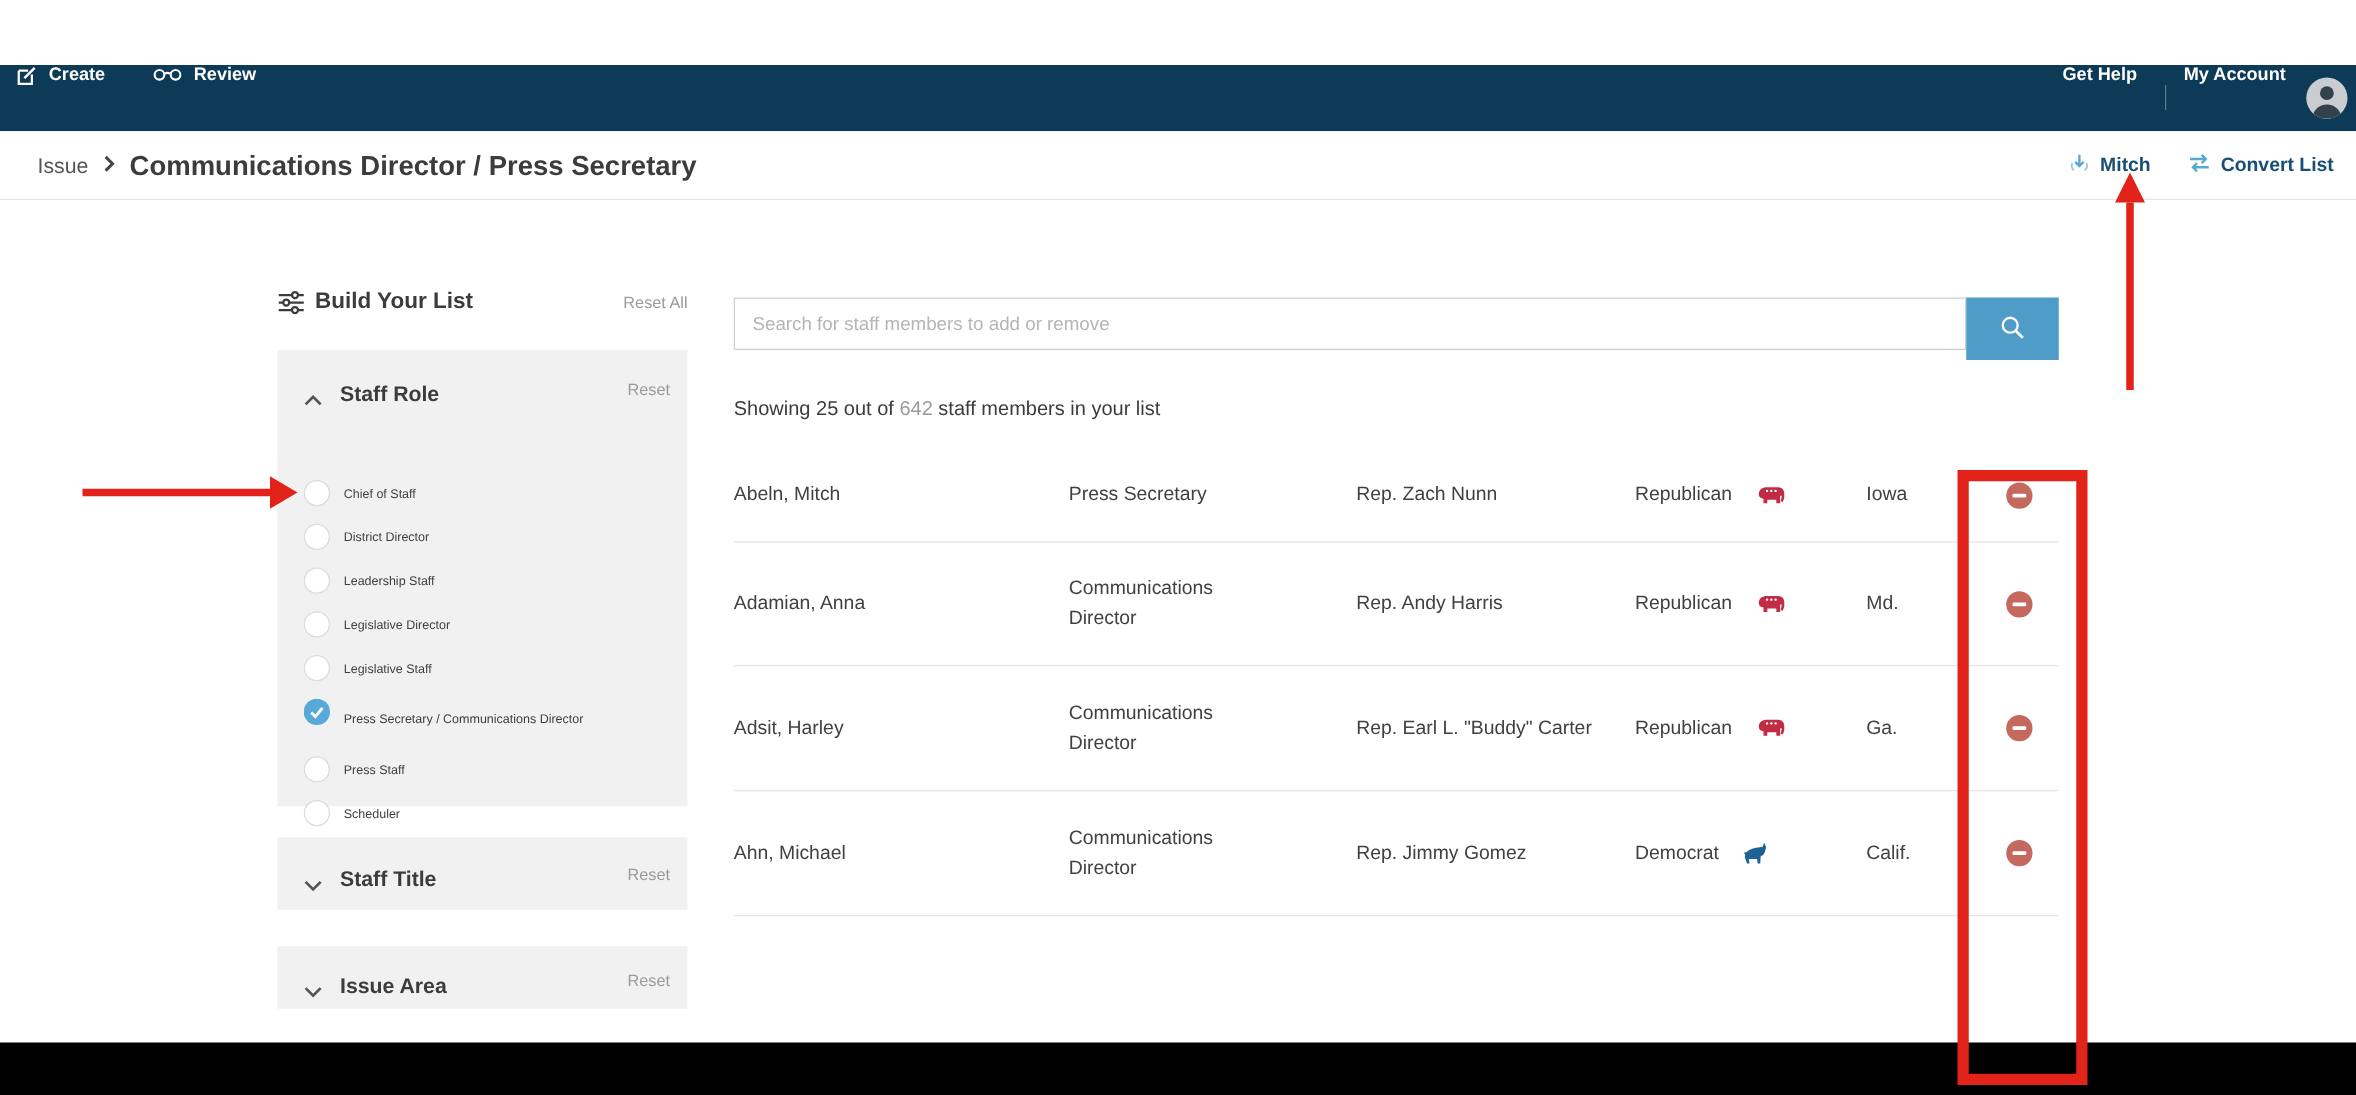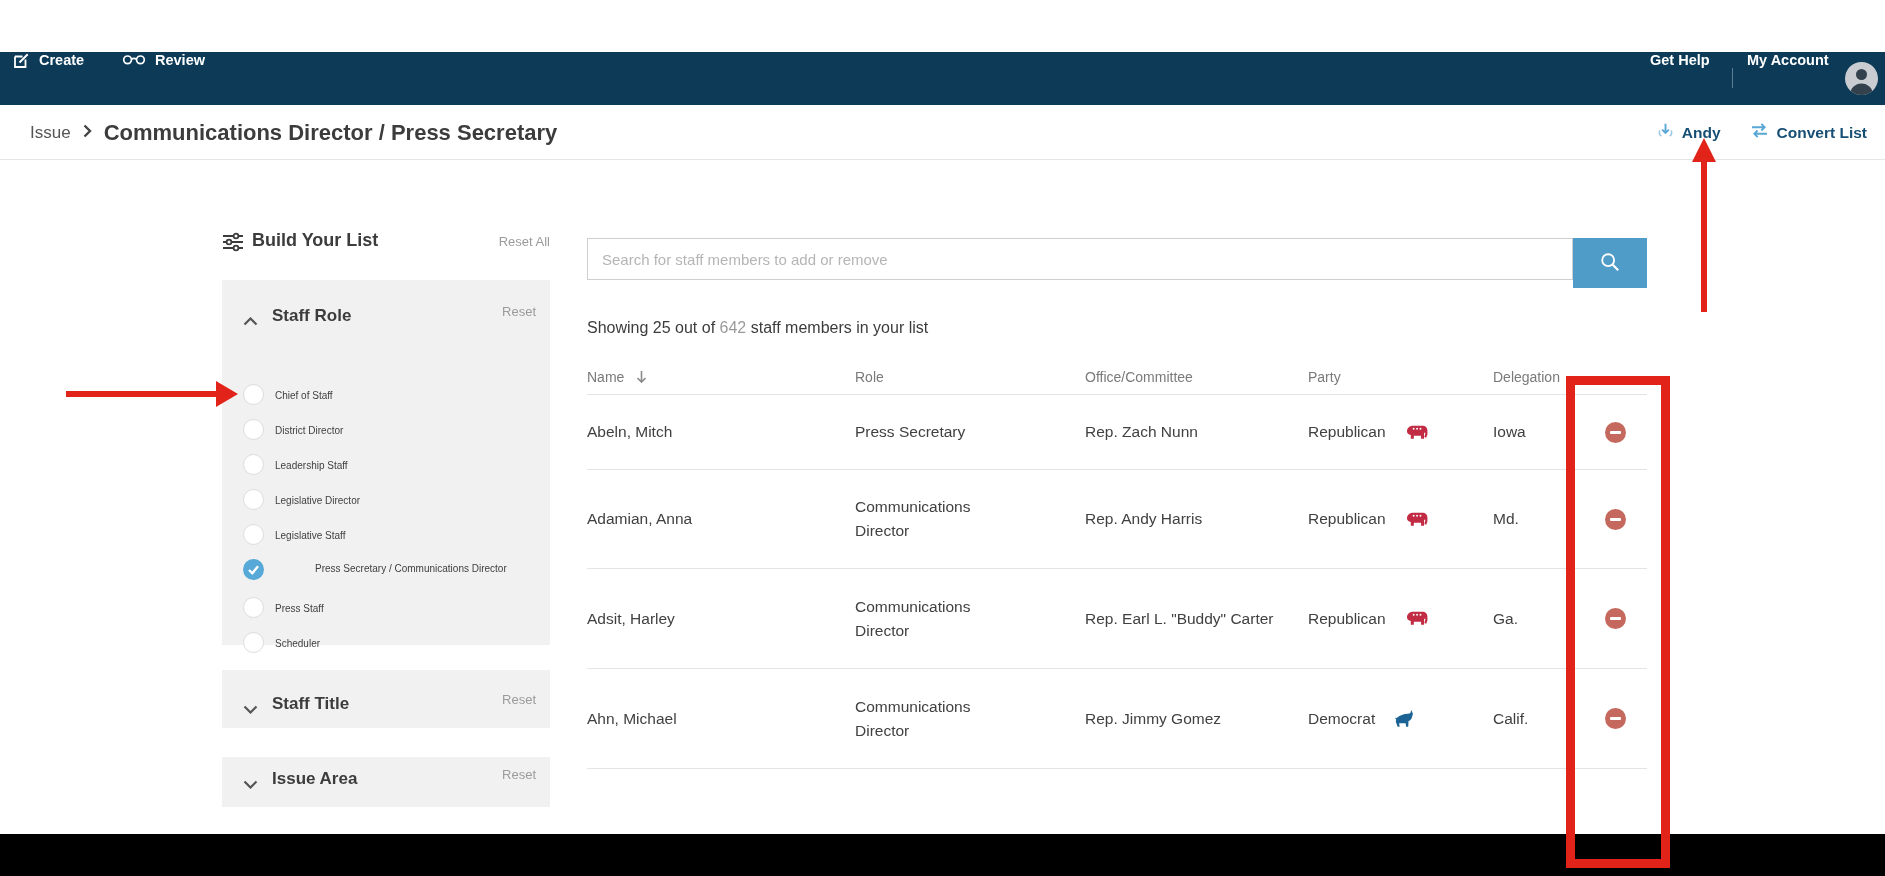--- a/index.html
+++ b/index.html
@@ -38,27 +38,27 @@
   .build-title { position:absolute; left:30px; top:2px; font-size:18px; font-weight:bold; color:#3c3c3c; }
   .build-icon { position:absolute; left:0; top:4px; }
   .reset-all { position:absolute; right:0; top:6px; font-size:13px; color:#9b9b9b; cursor:pointer; }
   .panel { position:absolute; left:0; width:328px; background:#f1f1f1; }
   .panel-head { position:relative; height:44px; }
   .panel-chev { position:absolute; left:21px; top:18px; cursor:pointer; }
   .panel-title { position:absolute; left:50px; top:12px; font-size:17px; font-weight:bold; color:#3c3c3c; }
   .panel-reset { position:absolute; right:14px; top:10px; font-size:13px; color:#9b9b9b; cursor:pointer; }
   .panel-staffrole { top:52px; height:365px; padding-top:14px; }
   .panel-stafftitle { top:442px; height:58px; padding-top:12px; }
-  .panel-issuearea { top:529px; height:50px; padding-top:0; }
+  .panel-issuearea { top:529px; height:50px; padding-top:10px; }
   .options { position:absolute; left:21px; top:104px; width:290px; display:flex; flex-direction:column; gap:13px; }
   .opt { display:flex; gap:11px; align-items:flex-start; cursor:pointer; }
   .radio { width:21px; height:21px; border-radius:50%; background:#fff; border:1px solid #dcdcdc; flex:0 0 21px; }
   .opt-label { font-size:10px; color:#3f3f3f; line-height:21px; padding-top:1px; max-width:195px; }
   .opt.multi { align-items:flex-start; }
-  .opt.multi .opt-label { line-height:18px;margin-left:40px; }
+  .opt.multi .opt-label { line-height:32px; }
 
   
   .main { position:absolute; left:587px; top:238px; width:1060px; }
   .searchrow { position:relative; height:50px; }
   .main-search { position:absolute; left:0; top:0; width:986px; height:42px; border:1px solid #cfcfcf; padding:0 14px; font-size:15px; color:#444; outline:none; }
   .main-search::placeholder { color:#b5b5b5; }
   .main-search-btn { position:absolute; left:986px; top:0; width:74px; height:50px; background:#4f9cc9; border:none; display:flex; align-items:center; justify-content:center; cursor:pointer; }
   .showing { margin-top:31px; font-size:16px; font-weight:normal; color:#3c3c3c; }
   .showing .count { color:#9b9b9b; }
 
@@ -132,21 +132,21 @@
             <polyline points="1.5,1.5 7,7 1.5,12.5" fill="none" stroke="#444" stroke-width="2.4"></polyline>
           </svg></span>
       <span class="crumb-title">Communications Director / Press Secretary</span>
     </div>
     <div class="list-actions">
       <div class="action-link">
         <span><svg width="19" height="19" viewBox="0 0 20 20">
               <path d="M10 3 v9 M6.5 9 L10 12.5 L13.5 9" fill="none" stroke="#58a7d5" stroke-width="2"></path>
               <path d="M4 10 q-1.5 3.5 1.5 6 M16 10 q1.5 3.5 -1.5 6" fill="none" stroke="#9cc9e4" stroke-width="1.6"></path>
             </svg></span>
-        <span>Andy</span>
+        <span>Mitch</span>
       </div>
       <div class="action-link">
         <span><svg width="21" height="15" viewBox="0 0 22 16">
               <path d="M3 4.5 h13 M13 1 L16.5 4.5 L13 8" fill="none" stroke="#58a7d5" stroke-width="2"></path>
               <path d="M19 11.5 h-13 M9 8 L5.5 11.5 L9 15" fill="none" stroke="#58a7d5" stroke-width="2"></path>
             </svg></span>
         <span>Convert List</span>
       </div>
     </div>
   </div>
@@ -240,37 +240,20 @@
               <line x1="15" y1="15" x2="21" y2="21" stroke="#fff" stroke-width="2.4"></line>
             </svg></span>
       </button>
     </div>
 
     <div class="showing">
       <span>Showing 25 out of </span><span class="count">642</span><span> staff members in your list</span>
     </div>
 
     <div class="table">
-      <div class="trow thead">
-        <div class="c-name">
-          <span>Name</span>
-          <span class="sorter">
-              <svg width="11" height="14" viewBox="0 0 11 14">
-                <path d="M5.5 1 v10 M1.5 8 L5.5 12 L9.5 8" fill="none" stroke="#8a8a8a" stroke-width="1.6"></path>
-              </svg>
-            </span>
-        </div>
-        <div class="c-role"><span>Role</span></div>
-        <div class="c-office"><span>Office/Committee</span></div>
-        <div class="c-party">
-            <span>Party</span>
-          </div>
-        <div class="c-del"><span>Delegation</span></div>
-        <div class="c-act"></div>
-      </div>
       <div id="rows">
           <div class="trow data" style="height: 75px;">
             <div class="c-name">Abeln, Mitch</div>
             <div class="c-role">Press Secretary</div>
             <div class="c-office">Rep. Zach Nunn</div>
             <div class="c-party">
               <span>Republican</span>
               <span class="party-ic">
                 <svg width="25" height="19" viewBox="0 0 26 20">
                   <path d="M3 9 C3 5 6 3 10 3 L19 3 C22.5 3 24.5 5.2 24.5 8.2 L24.5 12 L23.2 15.4 L21.4 14.8 L22.2 11.5 L22.2 10.2 L21 10.2 L21 16.5 L17.8 16.5 L17.8 13.5 L10.2 13.5 L10.2 16.5 L7 16.5 L7 12.6 C4.6 12.3 3 11 3 9 Z" fill="#c22b44"></path>

